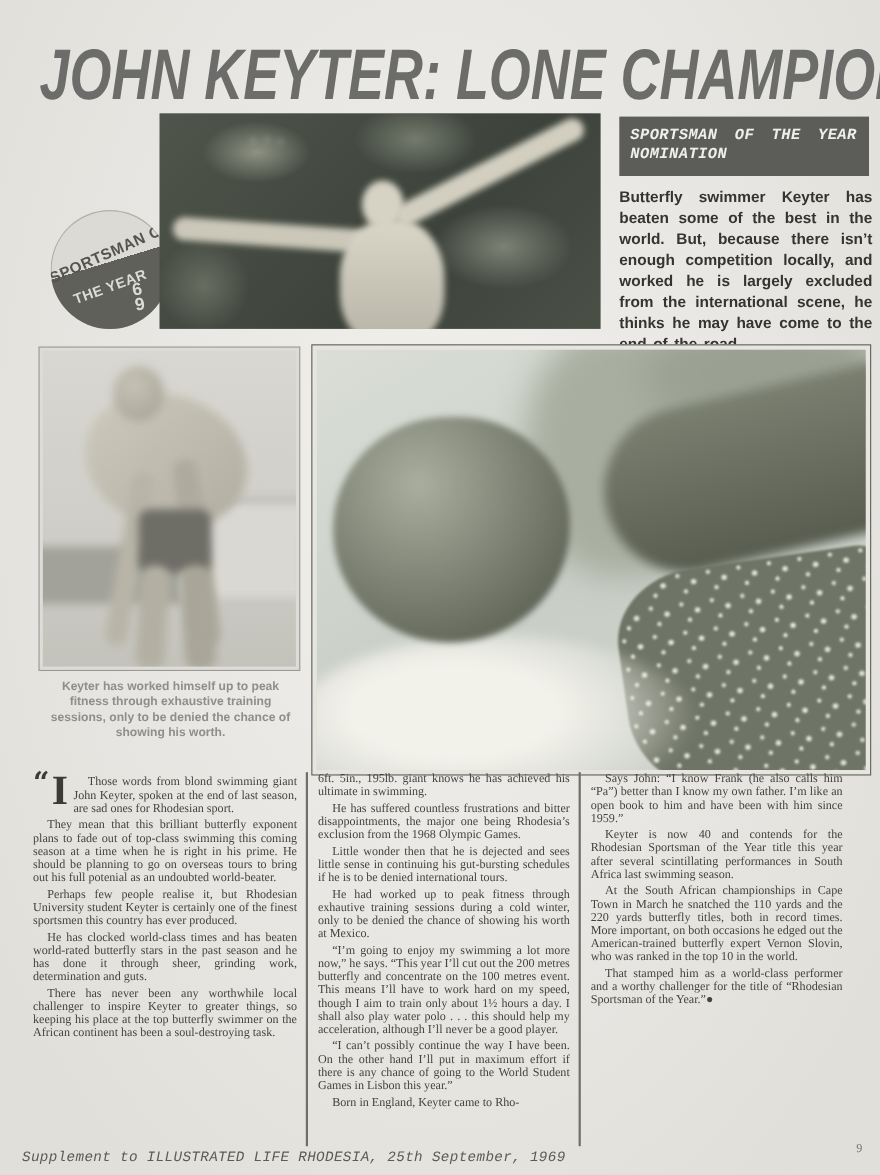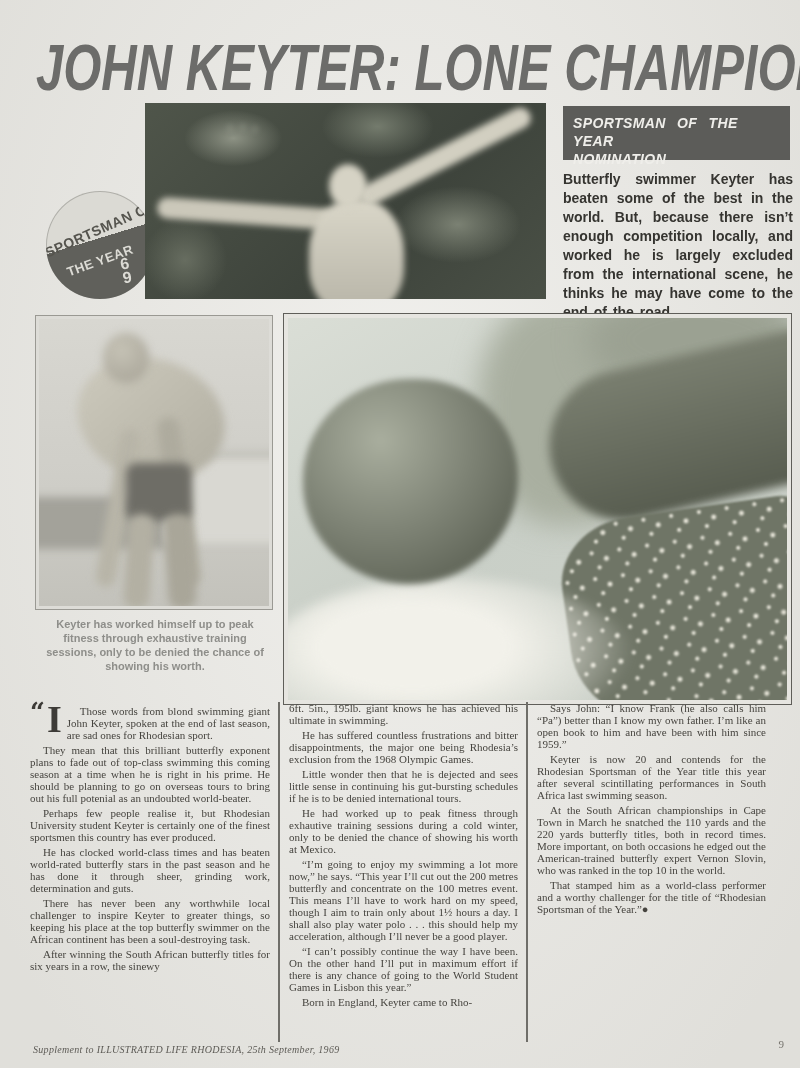--- a/index.html
+++ b/index.html
@@ -113,21 +113,21 @@
                 radial-gradient(circle 3px at 6px 5px, #eceade 55%, transparent 70%),
                 radial-gradient(circle 4px at 20px 12px, #e6e4d8 55%, transparent 70%),
                 radial-gradient(circle 3px at 12px 20px, #efede1 55%, transparent 70%),
                 #6f7566;
               background-size:28px 26px; filter:blur(1px); }
 
   
   .nom-box {
     position:absolute; left:563px; top:106px; width:227px; height:54px;
     background:#5c5c59; color:#efeeea;
-    font-family:Liberation Sans, sans-serif; font-weight:bold; font-style:italic;
+    font-family:Liberation Mono, monospace; font-weight:bold; font-style:italic;
     font-size:14px; line-height:18px; letter-spacing:0.4px;
     padding:8px 10px 0 10px;
   }
   .nom-box .l1 { word-spacing:7px; display:block; }
   .intro {
     position:absolute; left:563px; top:170px; width:230px;
     font-family:"Liberation Sans", sans-serif; font-weight:bold;
     font-size:14px; line-height:19px; color:#353430;
     text-align:justify; word-spacing:2px;
   }
@@ -153,22 +153,22 @@
     float:left; font-size:26px; line-height:20px; font-weight:bold;
     color:#3d3b37; margin:0 2px 0 0; font-family:"DejaVu Serif", serif;
   }
   .dropcap {
     float:left; font-size:38px; line-height:32px; font-weight:bold;
     color:#3d3b37; padding:1px 5px 0 0;
   }
 
   
   .footer {
-    position:absolute; left:33px; top:1044px;
-    font-style:italic; font-size:10px; color:#5d5b56; letter-spacing:0.3px;
+    position:absolute; left:20px; top:1044px;
+    font-style:italic; font-size:13px; color:#5d5b56; letter-spacing:0.3px;font-family:Liberation Mono, monospace;
   }
   .pagenum {
     position:absolute; right:16px; top:1038px;
     font-size:11px; color:#77756f;
   }
 </style>
 </head>
 <body>
 
 <div class="page">
@@ -227,34 +227,33 @@
     <div class="col">
       <p class="para-lead">
         <span class="lead-quote">“</span>
         <span class="dropcap">I</span>
       </p>
       <p>Those words from blond swimming giant John Keyter, spoken at the end of last season, are sad ones for Rhodesian sport.</p>
       <p>They mean that this brilliant butterfly exponent plans to fade out of top-class swimming this coming season at a time when he is right in his prime. He should be planning to go on overseas tours to bring out his full potenial as an undoubted world-beater.</p>
       <p>Perhaps few people realise it, but Rhodesian University student Keyter is certainly one of the finest sportsmen this country has ever produced.</p>
       <p>He has clocked world-class times and has beaten world-rated butterfly stars in the past season and he has done it through sheer, grinding work, determination and guts.</p>
       <p>There has never been any worthwhile local challenger to inspire Keyter to greater things, so keeping his place at the top butterfly swimmer on the African continent has been a soul-destroying task.</p>
-      <p>After winning the South African butterfly titles for six years in a row, the sinewy</p>
     </div>
     <div class="col">
       <p class="noindent">6ft. 5in., 195lb. giant knows he has achieved his ultimate in swimming.</p>
       <p>He has suffered countless frustrations and bitter disappointments, the major one being Rhodesia’s exclusion from the 1968 Olympic Games.</p>
       <p>Little wonder then that he is dejected and sees little sense in continuing his gut-bursting schedules if he is to be denied international tours.</p>
       <p>He had worked up to peak fitness through exhautive training sessions during a cold winter, only to be denied the chance of showing his worth at Mexico.</p>
       <p>“I’m going to enjoy my swimming a lot more now,” he says. “This year I’ll cut out the 200 metres butterfly and concentrate on the 100 metres event. This means I’ll have to work hard on my speed, though I aim to train only about 1½ hours a day. I shall also play water polo . . . this should help my acceleration, although I’ll never be a good player.</p>
       <p>“I can’t possibly continue the way I have been. On the other hand I’ll put in maximum effort if there is any chance of going to the World Student Games in Lisbon this year.”</p>
       <p>Born in England, Keyter came to Rho-</p>
     </div>
     <div class="col">
       <p>Says John: “I know Frank (he also calls him “Pa”) better than I know my own father. I’m like an open book to him and have been with him since 1959.”</p>
-      <p>Keyter is now 20 and contends for the Rhodesian Sportsman of the Year title this year after several scintillating performances in South Africa last swimming season.</p>
+      <p>Keyter is now 40 and contends for the Rhodesian Sportsman of the Year title this year after several scintillating performances in South Africa last swimming season.</p>
       <p>At the South African championships in Cape Town in March he snatched the 110 yards and the 220 yards butterfly titles, both in record times. More important, on both occasions he edged out the American-trained butterfly expert Vernon Slovin, who was ranked in the top 10 in the world.</p>
       <p>That stamped him as a world-class performer and a worthy challenger for the title of “Rhodesian Sportsman of the Year.”●</p>
     </div>
   </div>
 
   <div class="footer">Supplement to ILLUSTRATED LIFE RHODESIA, 25th September, 1969</div>
   <div class="pagenum">9</div>
 
 </div>
 

